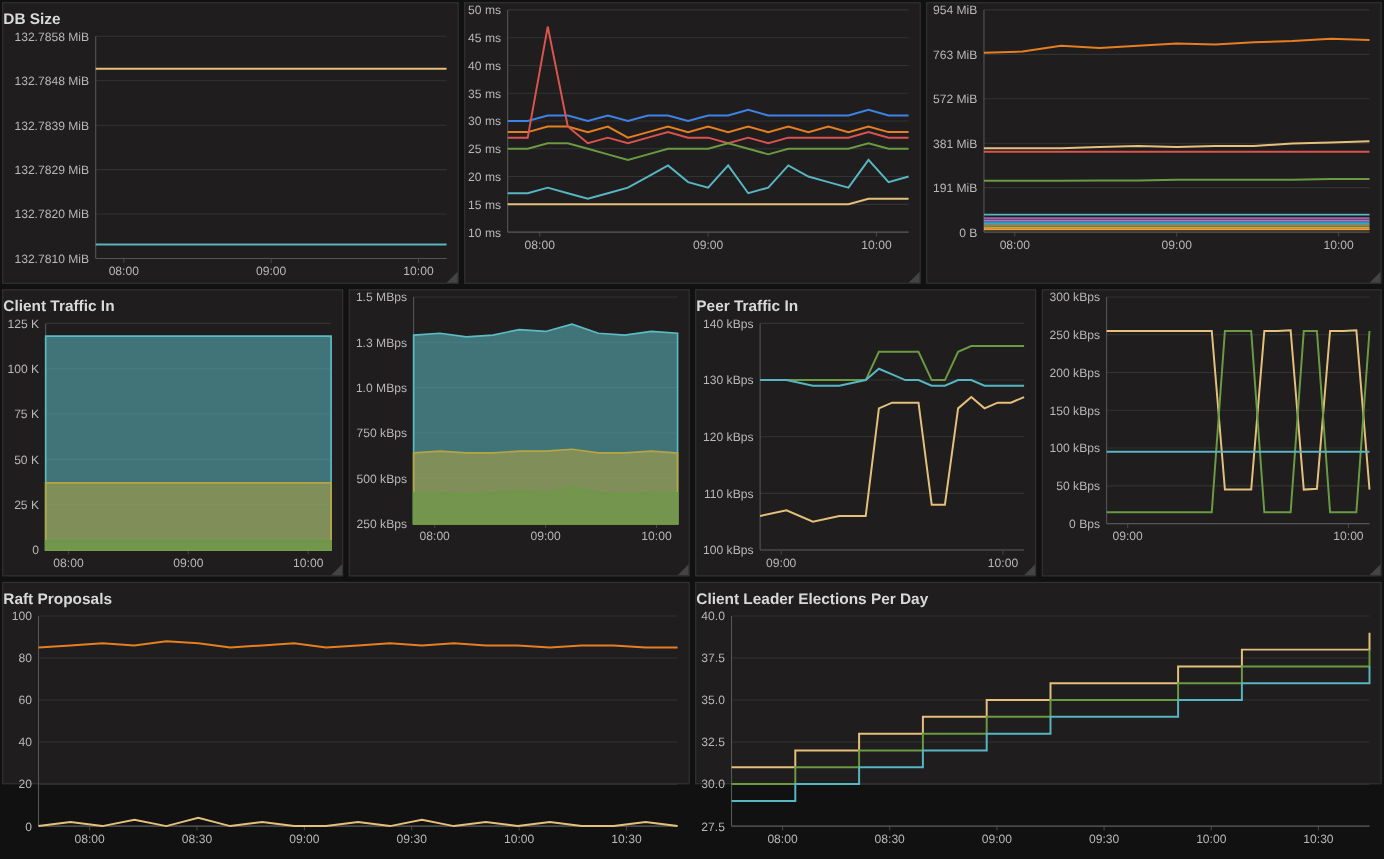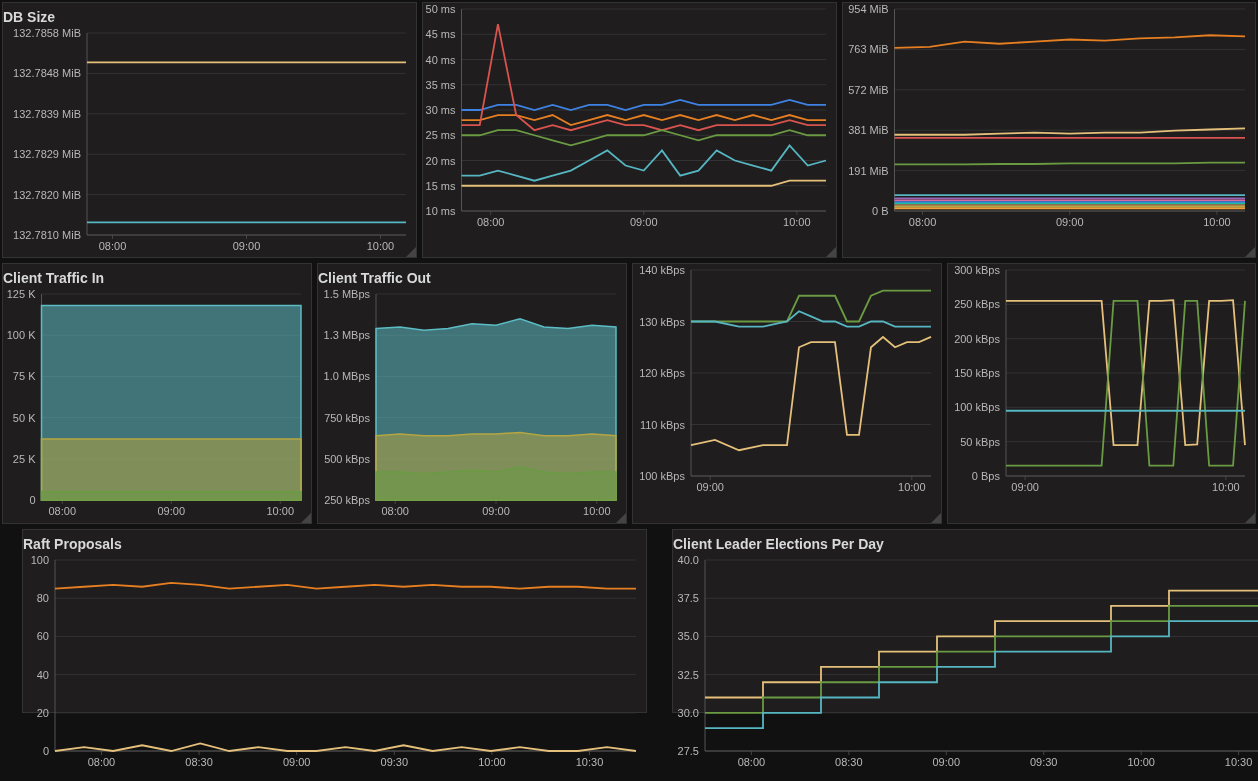--- a/index.html
+++ b/index.html
@@ -45,21 +45,21 @@
     border-width: 0 0 10px 10px;
     border-color: transparent transparent #444 transparent;
     cursor: se-resize;
   }
 
   
   .r1 .panel { flex: 1; height: 256px; }
   
   .r2 .panel { flex: 1; height: 261px; }
   
-  .r3 .panel { flex: 1; height: 184px; margin-left: 20px; }
+  .r3 .panel { flex: 1; height: 184px; }
 </style>
 </head>
 <body>
 
 <div class="dashboard">
 
   <div class="row r1">
     <div class="panel">
       <div class="panel-title">DB Size</div>
       <div class="panel-body">
@@ -196,21 +196,20 @@
             <line x1="38.5" x2="38.5" y1="6" y2="212" stroke="#555"></line>
             <line x1="38.5" x2="298" y1="212" y2="212" stroke="#555"></line>
             <path d="M38.5 17.536 L64.45 17.536 L90.4 17.536 L116.35 17.536 L142.3 17.536 L168.25 17.536 L194.2 17.536 L220.14999999999998 17.536 L246.10000000000002 17.536 L272.05 17.536 L298 17.536 L298 212 L38.5 212 Z" fill="#5bbcc4" fill-opacity="0.55" stroke="#5bbcc4" stroke-width="1.5"></path>
             <path d="M38.5 151.024 L64.45 151.024 L90.4 151.024 L116.35 151.024 L142.3 151.024 L168.25 151.024 L194.2 151.024 L220.14999999999998 151.024 L246.10000000000002 151.024 L272.05 151.024 L298 151.024 L298 212 L38.5 212 Z" fill="#b5a642" fill-opacity="0.55" stroke="#b5a642" stroke-width="1.5"></path>
             <path d="M38.5 203.76 L64.45 203.76 L90.4 203.76 L116.35 203.76 L142.3 203.76 L168.25 203.76 L194.2 203.76 L220.14999999999998 203.76 L246.10000000000002 203.76 L272.05 203.76 L298 203.76 L298 212 L38.5 212 Z" fill="#6a9b43" fill-opacity="0.55" stroke="#6a9b43" stroke-width="1.5"></path>
           </svg>
         </div>
       <div class="corner-handle"></div>
     </div>
     <div class="panel">
-      <div class="panel-title">Client Traffic Out</div>
       <div class="panel-body">
           <svg width="308" height="234">
             <line x1="58" x2="298" y1="212" y2="212" class="grid-line"></line>
             <text x="52" y="216" text-anchor="end" class="axis-label">250 kBps</text>
             <line x1="58" x2="298" y1="170.8" y2="170.8" class="grid-line"></line>
             <text x="52" y="174.8" text-anchor="end" class="axis-label">500 kBps</text>
             <line x1="58" x2="298" y1="129.6" y2="129.6" class="grid-line"></line>
             <text x="52" y="133.6" text-anchor="end" class="axis-label">750 kBps</text>
             <line x1="58" x2="298" y1="88.4" y2="88.4" class="grid-line"></line>
             <text x="52" y="92.4" text-anchor="end" class="axis-label">1.0 MBps</text>
@@ -227,20 +226,21 @@
             <line x1="58" x2="58" y1="6" y2="212" stroke="#555"></line>
             <line x1="58" x2="298" y1="212" y2="212" stroke="#555"></line>
             <path d="M58 40.608000000000004 L82 38.96000000000001 L106 42.256 L130 40.608000000000004 L154 35.664000000000016 L178 37.31200000000001 L202 30.72 L226 38.96000000000001 L250 40.608000000000004 L274 37.31200000000001 L298 38.96000000000001 L298 212 L58 212 Z" fill="#5bbcc4" fill-opacity="0.55" stroke="#5bbcc4" stroke-width="1.5"></path>
             <path d="M58 147.728 L82 146.07999999999998 L106 147.728 L130 147.728 L154 146.07999999999998 L178 146.07999999999998 L202 144.43200000000002 L226 147.728 L250 147.728 L274 146.07999999999998 L298 147.728 L298 212 L58 212 Z" fill="#b5a642" fill-opacity="0.55" stroke="#b5a642" stroke-width="1.5"></path>
             <path d="M58 183.984 L82 183.984 L106 185.632 L130 183.984 L154 182.336 L178 183.984 L202 179.04 L226 183.984 L250 185.632 L274 183.984 L298 183.984 L298 212 L58 212 Z" fill="#6a9b43" fill-opacity="0.55" stroke="#6a9b43" stroke-width="1.5"></path>
           </svg>
         </div>
       <div class="corner-handle"></div>
     </div>
     <div class="panel">
+      <div class="panel-title">Peer Traffic In</div>
       <div class="panel-body">
           <svg width="308" height="234">
             <line x1="58" x2="298" y1="212" y2="212" class="grid-line"></line>
             <text x="52" y="216" text-anchor="end" class="axis-label">100 kBps</text>
             <line x1="58" x2="298" y1="160.5" y2="160.5" class="grid-line"></line>
             <text x="52" y="164.5" text-anchor="end" class="axis-label">110 kBps</text>
             <line x1="58" x2="298" y1="109" y2="109" class="grid-line"></line>
             <text x="52" y="113" text-anchor="end" class="axis-label">120 kBps</text>
             <line x1="58" x2="298" y1="57.5" y2="57.5" class="grid-line"></line>
             <text x="52" y="61.5" text-anchor="end" class="axis-label">130 kBps</text>

